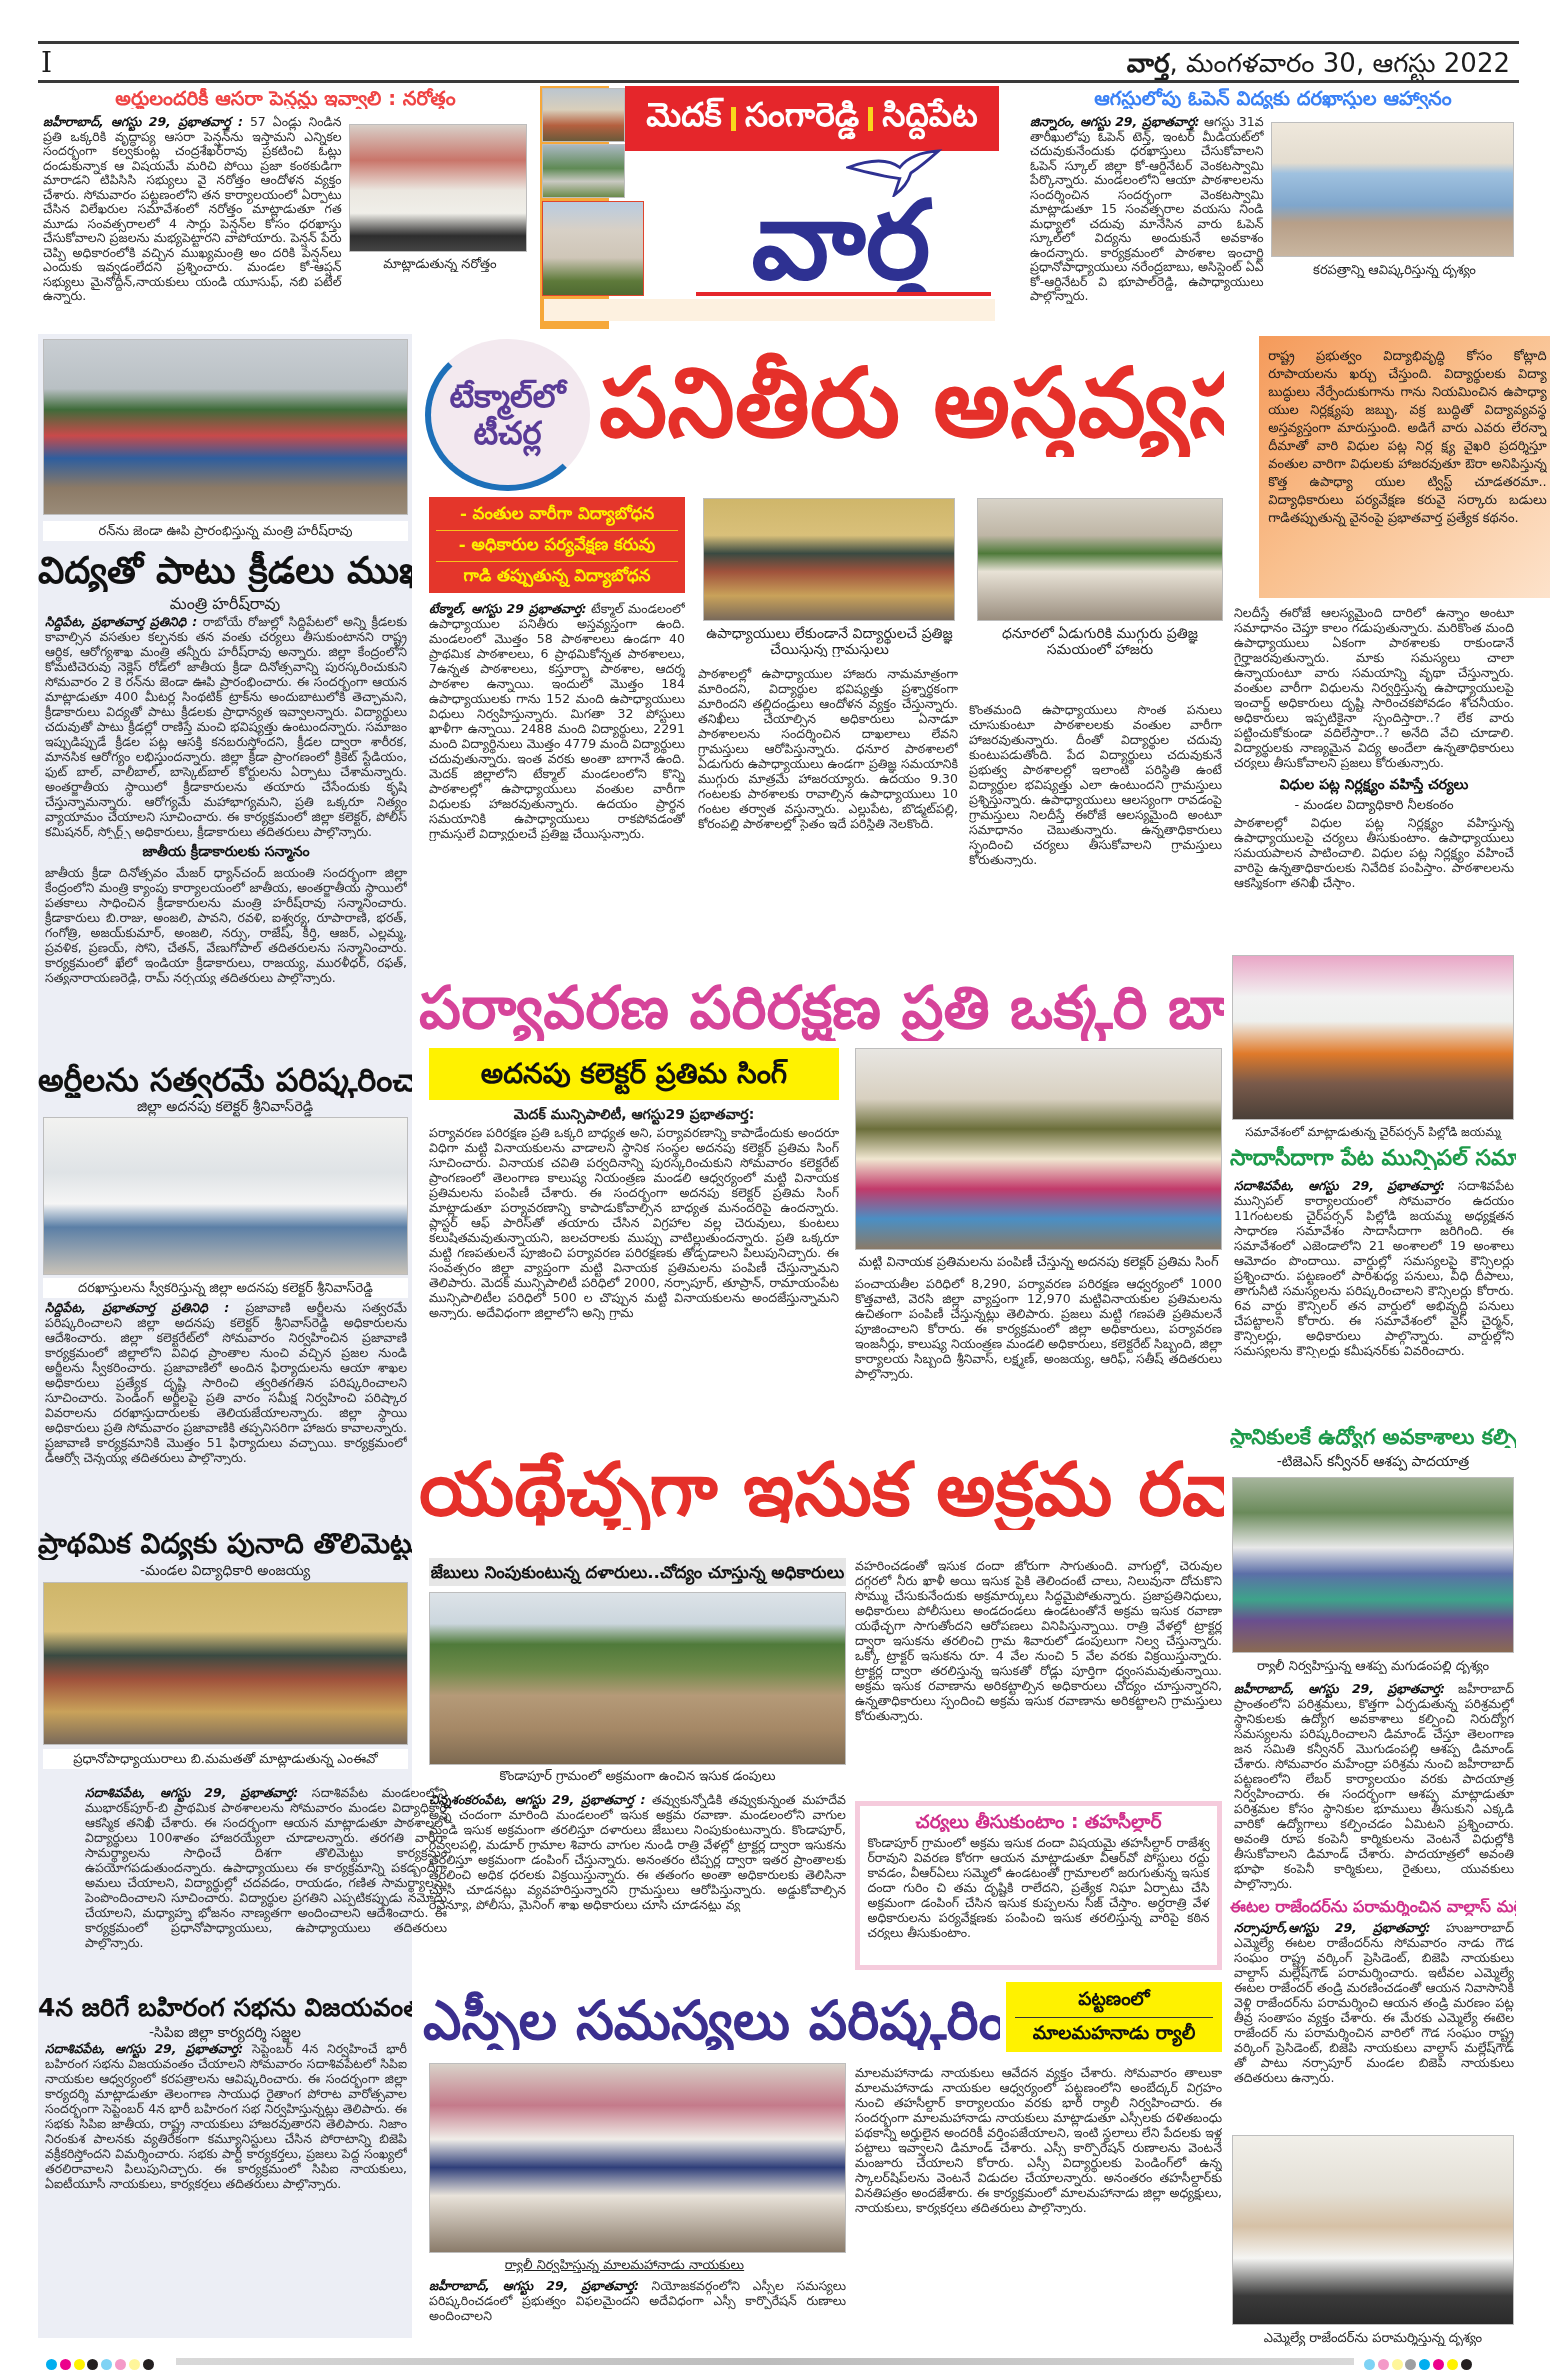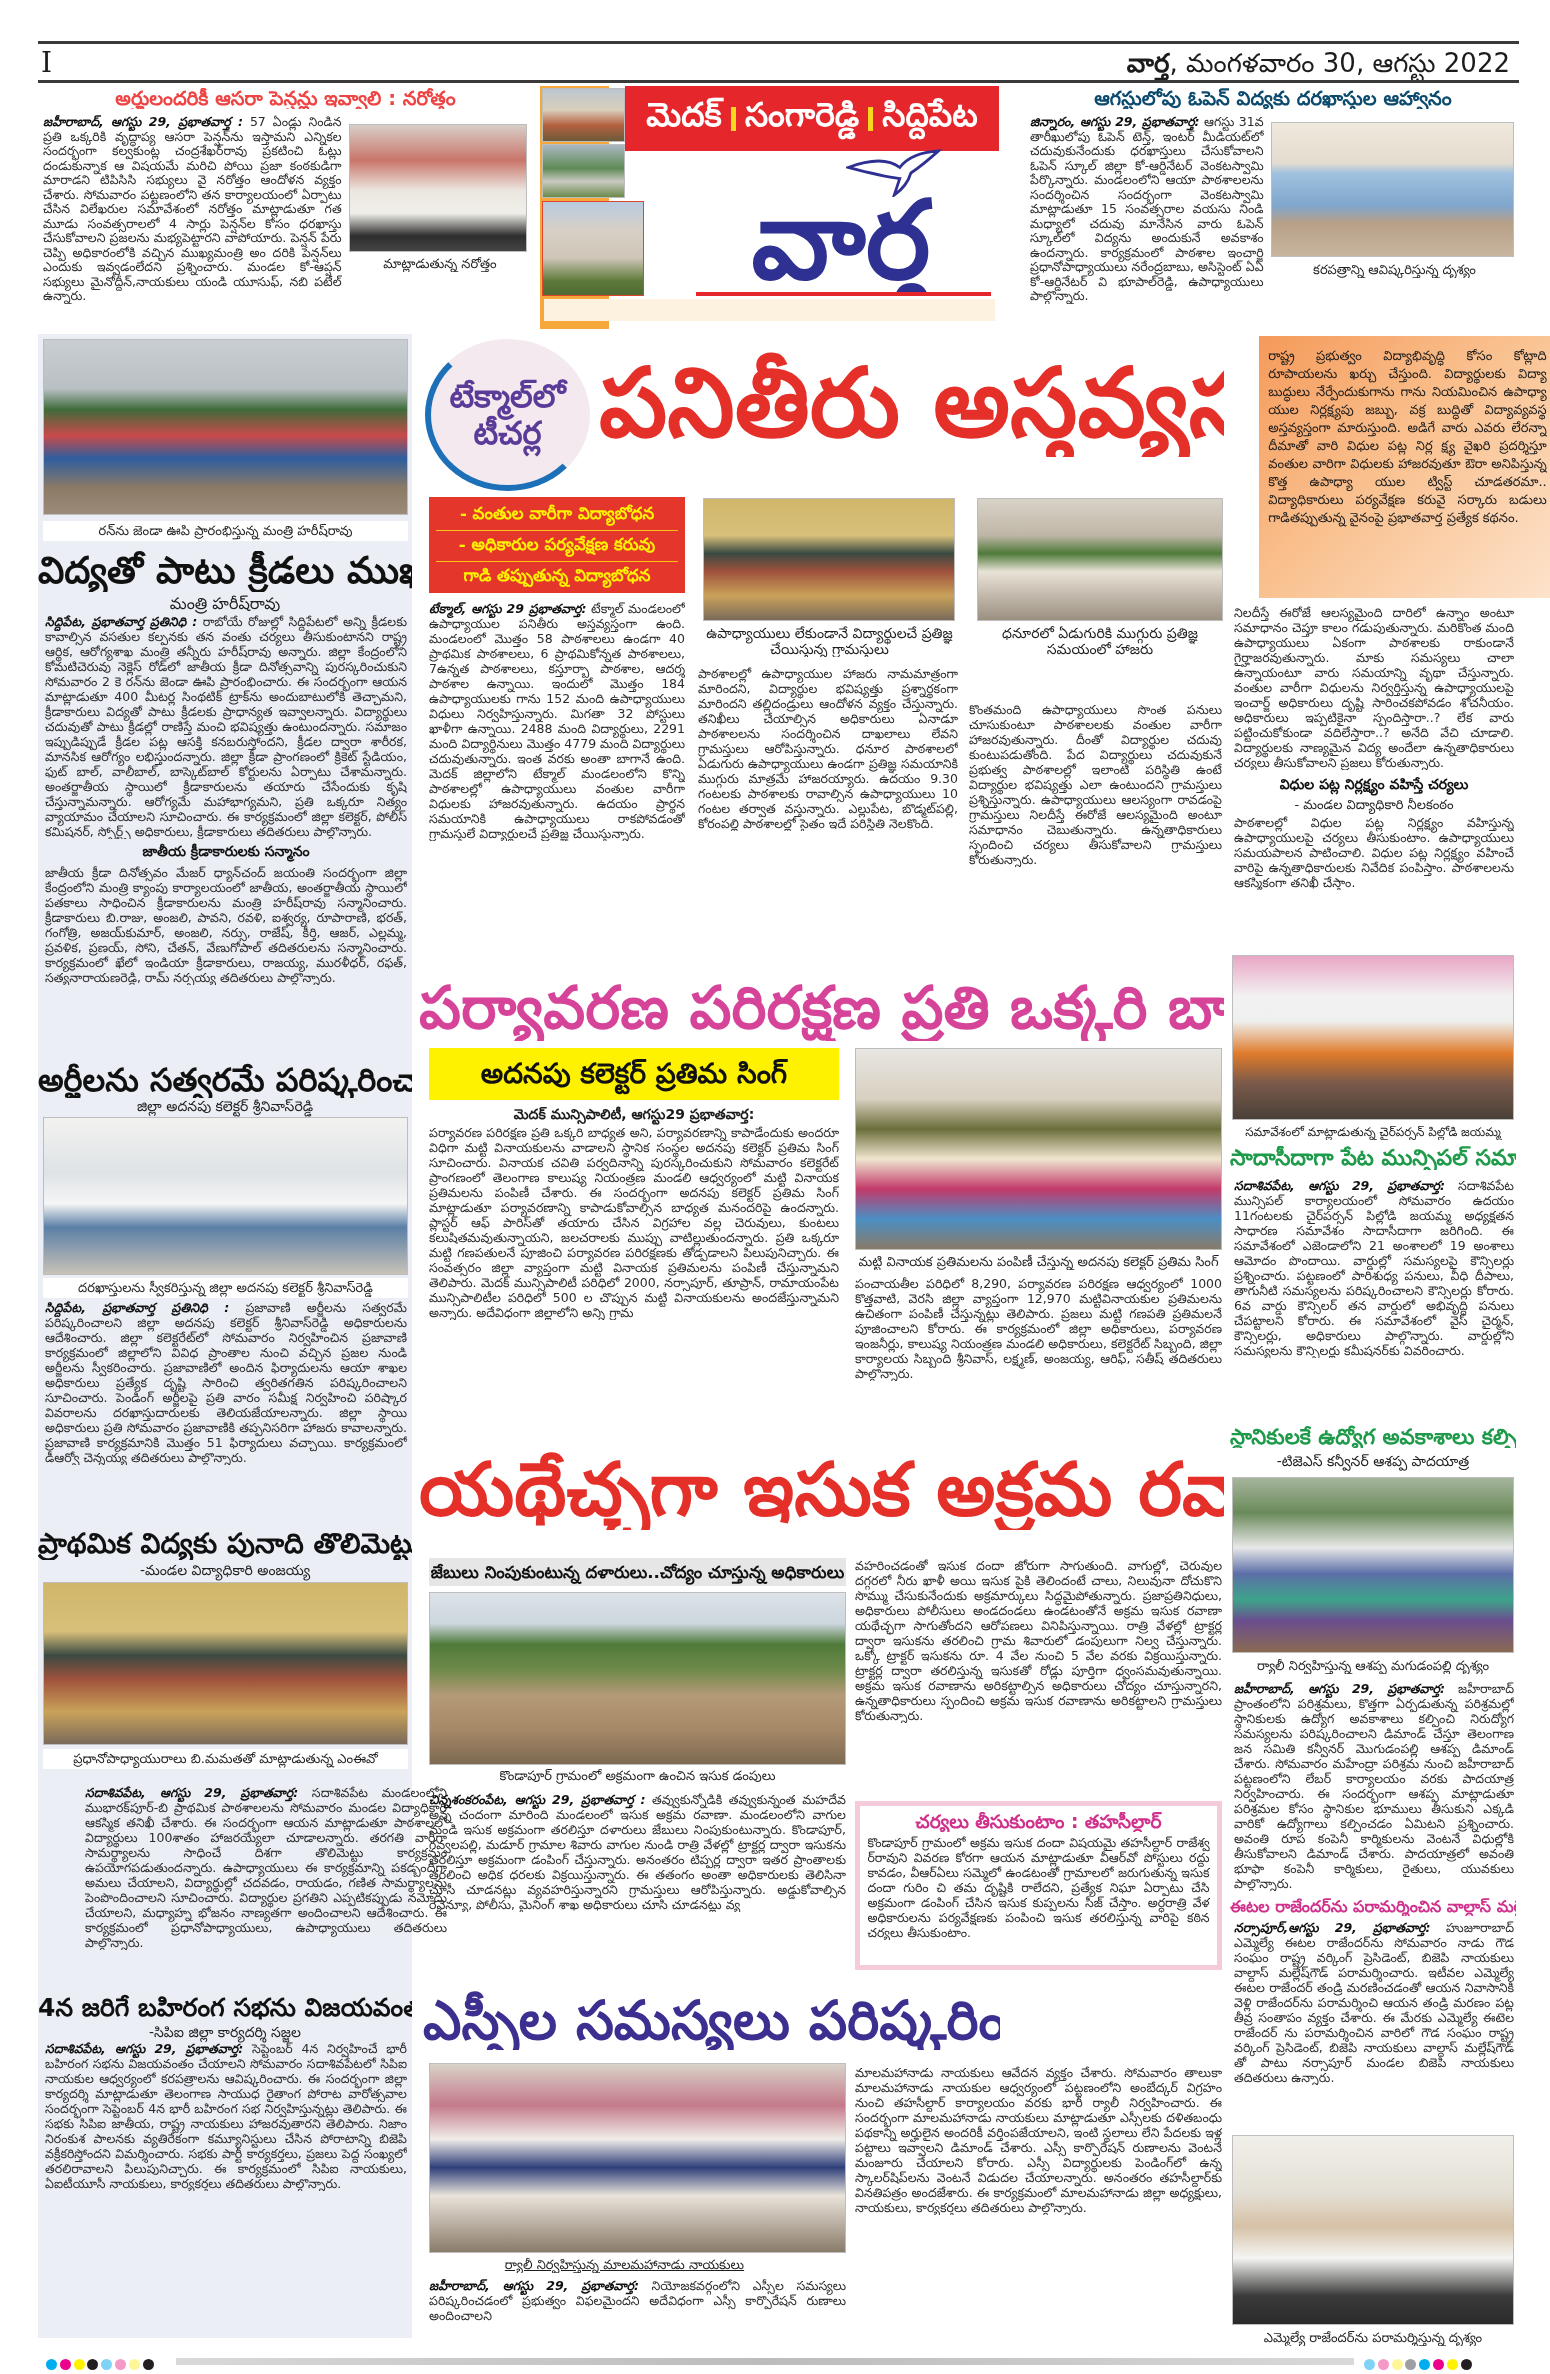--- a/index.html
+++ b/index.html
@@ -65,21 +65,21 @@
       <span>సిద్దిపేట</span>
     </div>
     <svg class="abs" style="left:306px;top:63px;" width="102" height="48" viewBox="0 0 110 52">
       <path d="M2 20 Q40 6 58 20 Q70 4 100 2 Q82 18 70 26 Q66 40 52 50 L58 32 Q40 30 2 20 Z" fill="#ffffff" stroke="#2e3192" stroke-width="3"></path>
     </svg>
     <div class="abs" style="left:148px;top:100px;width:306px;text-align:center;font-size:109px;font-weight:bold;color:#2e3192;line-height:1;white-space:nowrap;overflow:hidden;">వార్త</div>
     <div class="abs" style="left:156px;top:206px;width:295px;height:3.7px;background:#e5262b;"></div>
     <div class="abs" style="left:3.7px;top:213px;width:451px;height:22px;background:#fdf1e0;"></div>
   </div>
 
-  <div class="abs hl" style="left:1025px;top:88px;width:496px;font-size:19.5px;color:#0c4a6e;">ఆగస్టులోపు ఓపెన్ విద్యకు దరఖాస్తుల ఆహ్వానం</div>
+  <div class="abs hl" style="left:1025px;top:88px;width:496px;font-size:19.5px;color:#3b82f6;">ఆగస్టులోపు ఓపెన్ విద్యకు దరఖాస్తుల ఆహ్వానం</div>
   <div class="abs" style="left:1030px;top:115px;width:488px;height:211px;overflow:hidden;">
     <div style="float:right;width:247px;height:163px;margin-left:7.4px;">
       <div class="photo ph-posters" style="width:243px;height:135px;margin-top:7.4px;"></div>
       <div class="caption" style="margin-top:4.6px;">కరపత్రాన్ని ఆవిష్కరిస్తున్న దృశ్యం</div>
     </div>
     <p class="body-text" style="line-height:14.5px;"><b>జిన్నారం, ఆగస్టు 29, ప్రభాతవార్త:</b><span> ఆగస్టు 31వ తారీఖులోపు ఓపెన్ టెన్త్, ఇంటర్ మీడియట్‌లో చదువుకునేందుకు ధరఖాస్తులు చేసుకోవాలని ఓపెన్ స్కూల్ జిల్లా కో-ఆర్డినేటర్ వెంకటస్వామి పేర్కొన్నారు. మండలంలోని ఆయా పాఠశాలలను సందర్శించిన సందర్భంగా వెంకటస్వామి మాట్లాడుతూ 15 సంవత్సరాల వయసు నిండి మధ్యాలో చదువు మానేసిన వారు ఓపెన్ స్కూల్‌లో విద్యను అందుకునే అవకాశం ఉందన్నారు. కార్యక్రమంలో పాఠశాల ఇంచార్జి ప్రధానోపాధ్యాయులు నరేంద్రబాబు, అసిస్టెంట్ ఏఏ కో-ఆర్డినేటర్ వి భూపాల్‌రెడ్డి, ఉపాధ్యాయులు పాల్గొన్నారు.</span></p>
   </div>
 
   <div class="abs" style="left:38px;top:334px;width:374px;height:2004px;background:#eceef5;"></div>
 
@@ -163,20 +163,24 @@
   </div>
   <div class="abs" style="left:855px;top:1558px;width:367px;height:232px;overflow:hidden;">
     <p class="body-text">వహరించడంతో ఇసుక దందా జోరుగా సాగుతుంది. వాగుల్లో, చెరువుల దగ్గరలో నీరు ఖాళీ అయి ఇసుక పైకి తెలిందంటే చాలు, నిలువునా దోచుకొని సొమ్ము చేసుకునేందుకు అక్రమార్కులు సిద్ధమైపోతున్నారు. ప్రజాప్రతినిధులు, అధికారులు పోలీసులు అండదండలు ఉండటంతోనే అక్రమ ఇసుక రవాణా యథేచ్ఛగా సాగుతోందని ఆరోపణలు వినిపిస్తున్నాయి. రాత్రి వేళల్లో ట్రాక్టర్ల ద్వారా ఇసుకను తరలించి గ్రామ శివారులో డంపులుగా నిల్వ చేస్తున్నారు. ఒక్కో ట్రాక్టర్ ఇసుకను రూ. 4 వేల నుంచి 5 వేల వరకు విక్రయిస్తున్నారు. ట్రాక్టర్ల ద్వారా తరలిస్తున్న ఇసుకతో రోడ్లు పూర్తిగా ధ్వంసమవుతున్నాయి. అక్రమ ఇసుక రవాణాను అరికట్టాల్సిన అధికారులు చోద్యం చూస్తున్నారని, ఉన్నతాధికారులు స్పందించి అక్రమ ఇసుక రవాణాను అరికట్టాలని గ్రామస్తులు కోరుతున్నారు.</p>
   </div>
   <div class="abs" style="left:855px;top:1801px;width:367px;height:169px;border:5.6px solid #f5cbdc;box-sizing:border-box;padding:5.6px 7.4px;overflow:hidden;">
     <div class="hl" style="font-size:18.6px;color:#d0318c;margin-bottom:2.8px;">చర్యలు తీసుకుంటాం : తహసీల్దార్</div>
     <p class="body-text">కొండాపూర్ గ్రామంలో అక్రమ ఇసుక దందా విషయమై తహసీల్దార్ రాజేశ్వ ర్‌రావుని వివరణ కోరగా ఆయన మాట్లాడుతూ వీఆర్‌వో పోస్టులు రద్దు కావడం, వీఆర్‌ఏలు సమ్మెలో ఉండటంతో గ్రామాలలో జరుగుతున్న ఇసుక దందా గురిం చి తమ దృష్టికి రాలేదని, ప్రత్యేక నిఘా ఏర్పాటు చేసి అక్రమంగా డంపింగ్ చేసిన ఇసుక కుప్పలను సీజ్ చేస్తాం. అర్ధరాత్రి వేళ అధికారులను పర్యవేక్షణకు పంపించి ఇసుక తరలిస్తున్న వారిపై కఠిన చర్యలు తీసుకుంటాం.</p>
   </div>
 
   <div class="abs hl" style="left:423px;top:1991px;width:577px;font-size:54px;color:#3b2f8f;text-align:left;">ఎస్సీల సమస్యలు పరిష్కరించాలి</div>
+  <div class="abs" style="left:1006px;top:1982px;width:216px;height:70px;background:#fff200;text-align:center;font-weight:bold;font-size:18.6px;color:#111;box-sizing:border-box;padding:5.6px 9.3px;">
+    <div style="padding-bottom:3.7px;border-bottom:0.9px solid #333;">పట్టణంలో</div>
+    <div style="padding-top:3.7px;white-space:nowrap;">మాలమహనాడు ర్యాలీ</div>
+  </div>
   <div class="abs photo ph-sc" style="left:429px;top:2063px;width:417px;height:190px;"></div>
   <div class="abs caption" style="left:416px;top:2257px;width:417px;text-decoration:underline;">ర్యాలీ నిర్వహిస్తున్న మాలమహానాడు నాయకులు</div>
   <div class="abs" style="left:429px;top:2278px;width:417px;height:58px;overflow:hidden;">
     <p class="body-text"><b>జహీరాబాద్, ఆగస్టు 29, ప్రభాతవార్త:</b><span> నియోజకవర్గంలోని ఎస్సీల సమస్యలు పరిష్కరించడంలో ప్రభుత్వం విఫలమైందని అదేవిధంగా ఎస్సీ కార్పొరేషన్ రుణాలు అందించాలని</span></p>
   </div>
   <div class="abs" style="left:855px;top:2065px;width:367px;height:271px;overflow:hidden;">
     <p class="body-text">మాలమహానాడు నాయకులు ఆవేదన వ్యక్తం చేశారు. సోమవారం తాలుకా మాలమహానాడు నాయకుల ఆధ్వర్యంలో పట్టణంలోని అంబేద్కర్ విగ్రహం నుంచి తహసీల్దార్ కార్యాలయం వరకు భారీ ర్యాలీ నిర్వహించారు. ఈ సందర్భంగా మాలమహానాడు నాయకులు మాట్లాడుతూ ఎస్సీలకు దళితబంధు పథకాన్ని అర్హులైన అందరికీ వర్తింపజేయాలని, ఇంటి స్థలాలు లేని పేదలకు ఇళ్ల పట్టాలు ఇవ్వాలని డిమాండ్ చేశారు. ఎస్సీ కార్పొరేషన్ రుణాలను వెంటనే మంజూరు చేయాలని కోరారు. ఎస్సీ విద్యార్థులకు పెండింగ్‌లో ఉన్న స్కాలర్‌షిప్‌లను వెంటనే విడుదల చేయాలన్నారు. అనంతరం తహసీల్దార్‌కు వినతిపత్రం అందజేశారు. ఈ కార్యక్రమంలో మాలమహానాడు జిల్లా అధ్యక్షులు, నాయకులు, కార్యకర్తలు తదితరులు పాల్గొన్నారు.</p>
   </div>
 
   <div class="abs" style="left:1259px;top:336px;width:297px;height:262px;background:linear-gradient(135deg,#f59a5a 0%,#f9c08e 45%,#fde3cc 100%);box-sizing:border-box;padding:11px 9.3px;overflow:hidden;">

